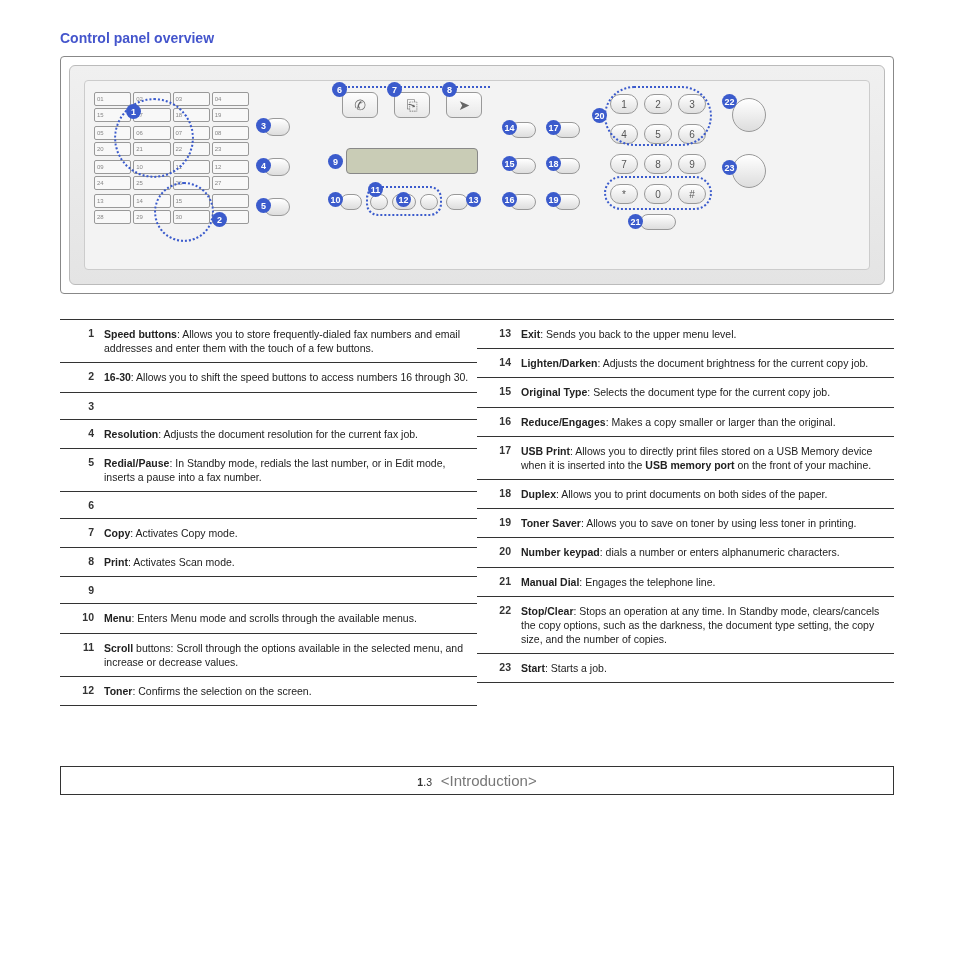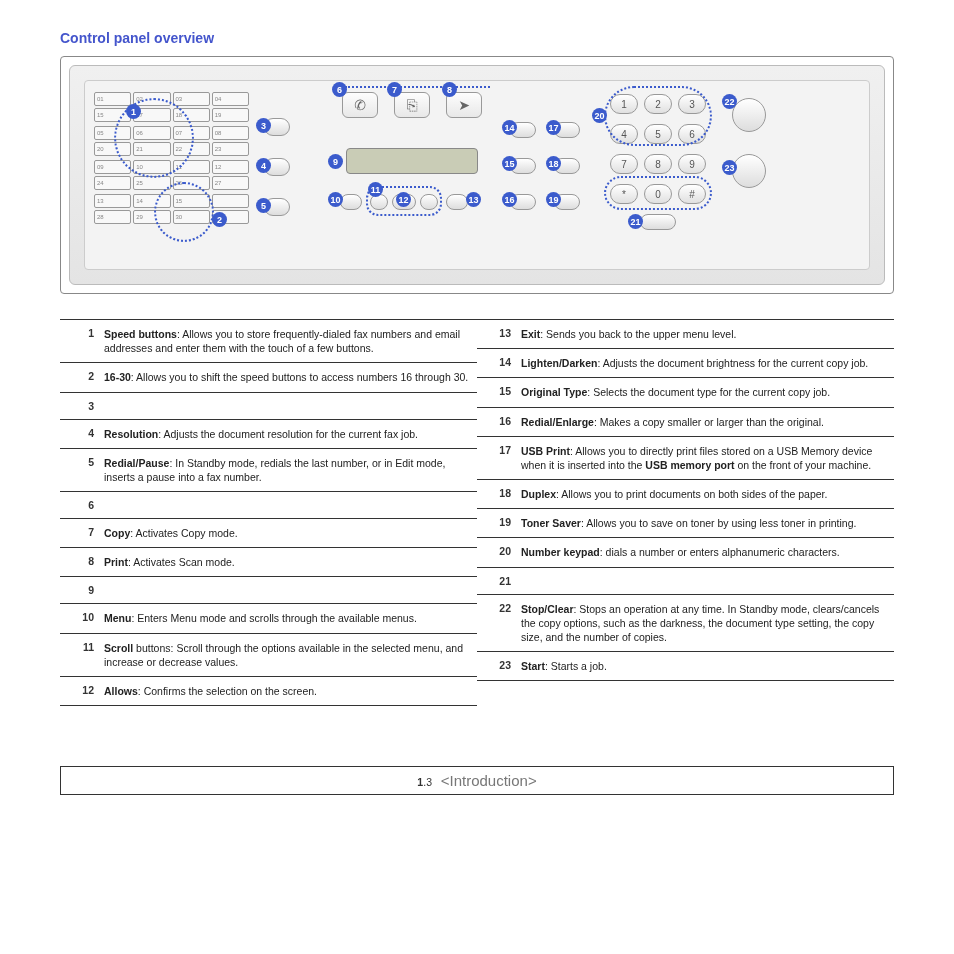--- a/index.html
+++ b/index.html
@@ -344,58 +344,59 @@
       <div class="def-row">
         <div class="def-num">10</div>
         <div class="def-body"><b>Menu</b>: Enters Menu mode and scrolls through the available menus.</div>
       </div>
       <div class="def-row">
         <div class="def-num">11</div>
         <div class="def-body"><b>Scroll</b> buttons: Scroll through the options available in the selected menu, and increase or decrease values.</div>
       </div>
       <div class="def-row">
         <div class="def-num">12</div>
-        <div class="def-body"><b>Allows</b>: Confirms the selection on the screen.</div>
+        <div class="def-body"><b>Toner</b>: Confirms the selection on the screen.</div>
       </div>
     </div>
   <div class="defs-col" id="defs-right">
       <div class="def-row">
         <div class="def-num">13</div>
         <div class="def-body"><b>Exit</b>: Sends you back to the upper menu level.</div>
       </div>
       <div class="def-row">
         <div class="def-num">14</div>
         <div class="def-body"><b>Lighten/Darken</b>: Adjusts the document brightness for the current copy job.</div>
       </div>
       <div class="def-row">
         <div class="def-num">15</div>
         <div class="def-body"><b>Original Type</b>: Selects the document type for the current copy job.</div>
       </div>
       <div class="def-row">
         <div class="def-num">16</div>
-        <div class="def-body"><b>Redial/Enlarge</b>: Makes a copy smaller or larger than the original.</div>
+        <div class="def-body"><b>Reduce/Engages</b>: Makes a copy smaller or larger than the original.</div>
       </div>
       <div class="def-row">
         <div class="def-num">17</div>
         <div class="def-body"><b>USB Print</b>: Allows you to directly print files stored on a USB Memory device when it is inserted into the <b>USB memory port</b> on the front of your machine.</div>
       </div>
       <div class="def-row">
         <div class="def-num">18</div>
         <div class="def-body"><b>Duplex</b>: Allows you to print documents on both sides of the paper.</div>
       </div>
       <div class="def-row">
         <div class="def-num">19</div>
         <div class="def-body"><b>Toner Saver</b>: Allows you to save on toner by using less toner in printing.</div>
       </div>
       <div class="def-row">
         <div class="def-num">20</div>
         <div class="def-body"><b>Number keypad</b>: dials a number or enters alphanumeric characters.</div>
       </div>
       <div class="def-row">
         <div class="def-num">21</div>
+        <div class="def-body"><b>Manual Dial</b>: Engages the telephone line.</div>
       </div>
       <div class="def-row">
         <div class="def-num">22</div>
         <div class="def-body"><b>Stop/Clear</b>: Stops an operation at any time. In Standby mode, clears/cancels the copy options, such as the darkness, the document type setting, the copy size, and the number of copies.</div>
       </div>
       <div class="def-row">
         <div class="def-num">23</div>
         <div class="def-body"><b>Start</b>: Starts a job.</div>
       </div>
     </div>

